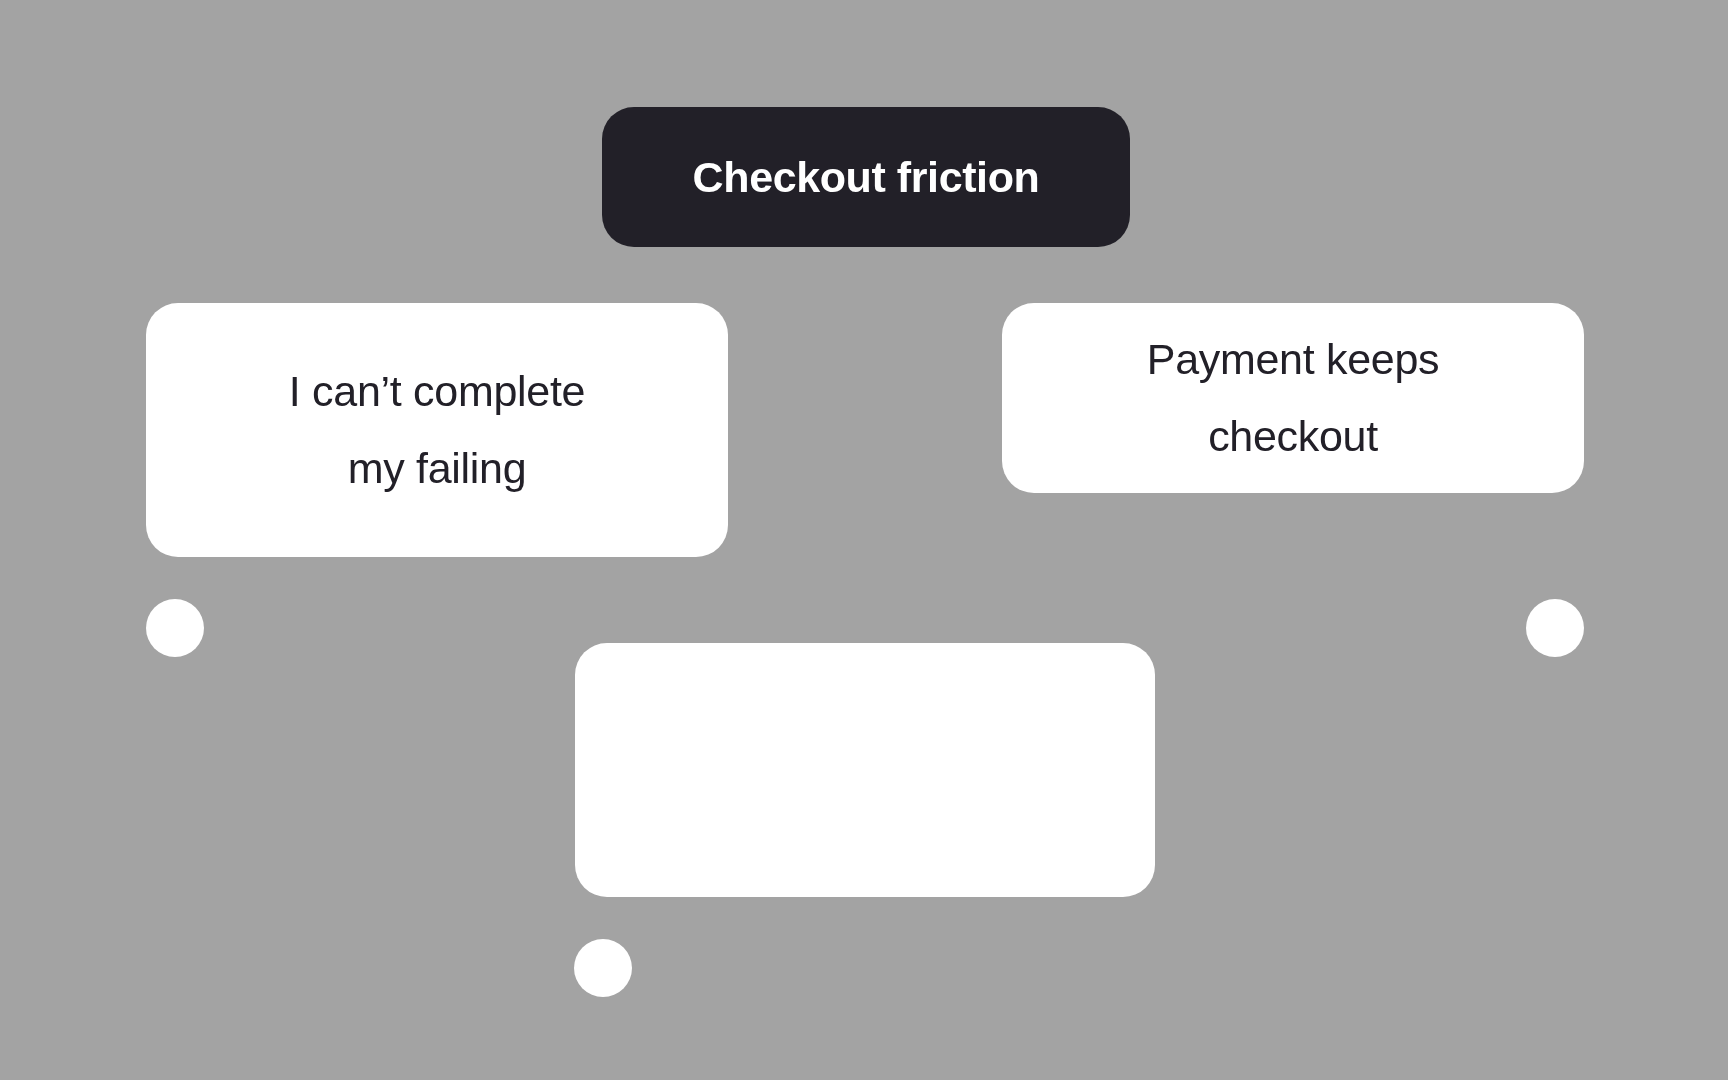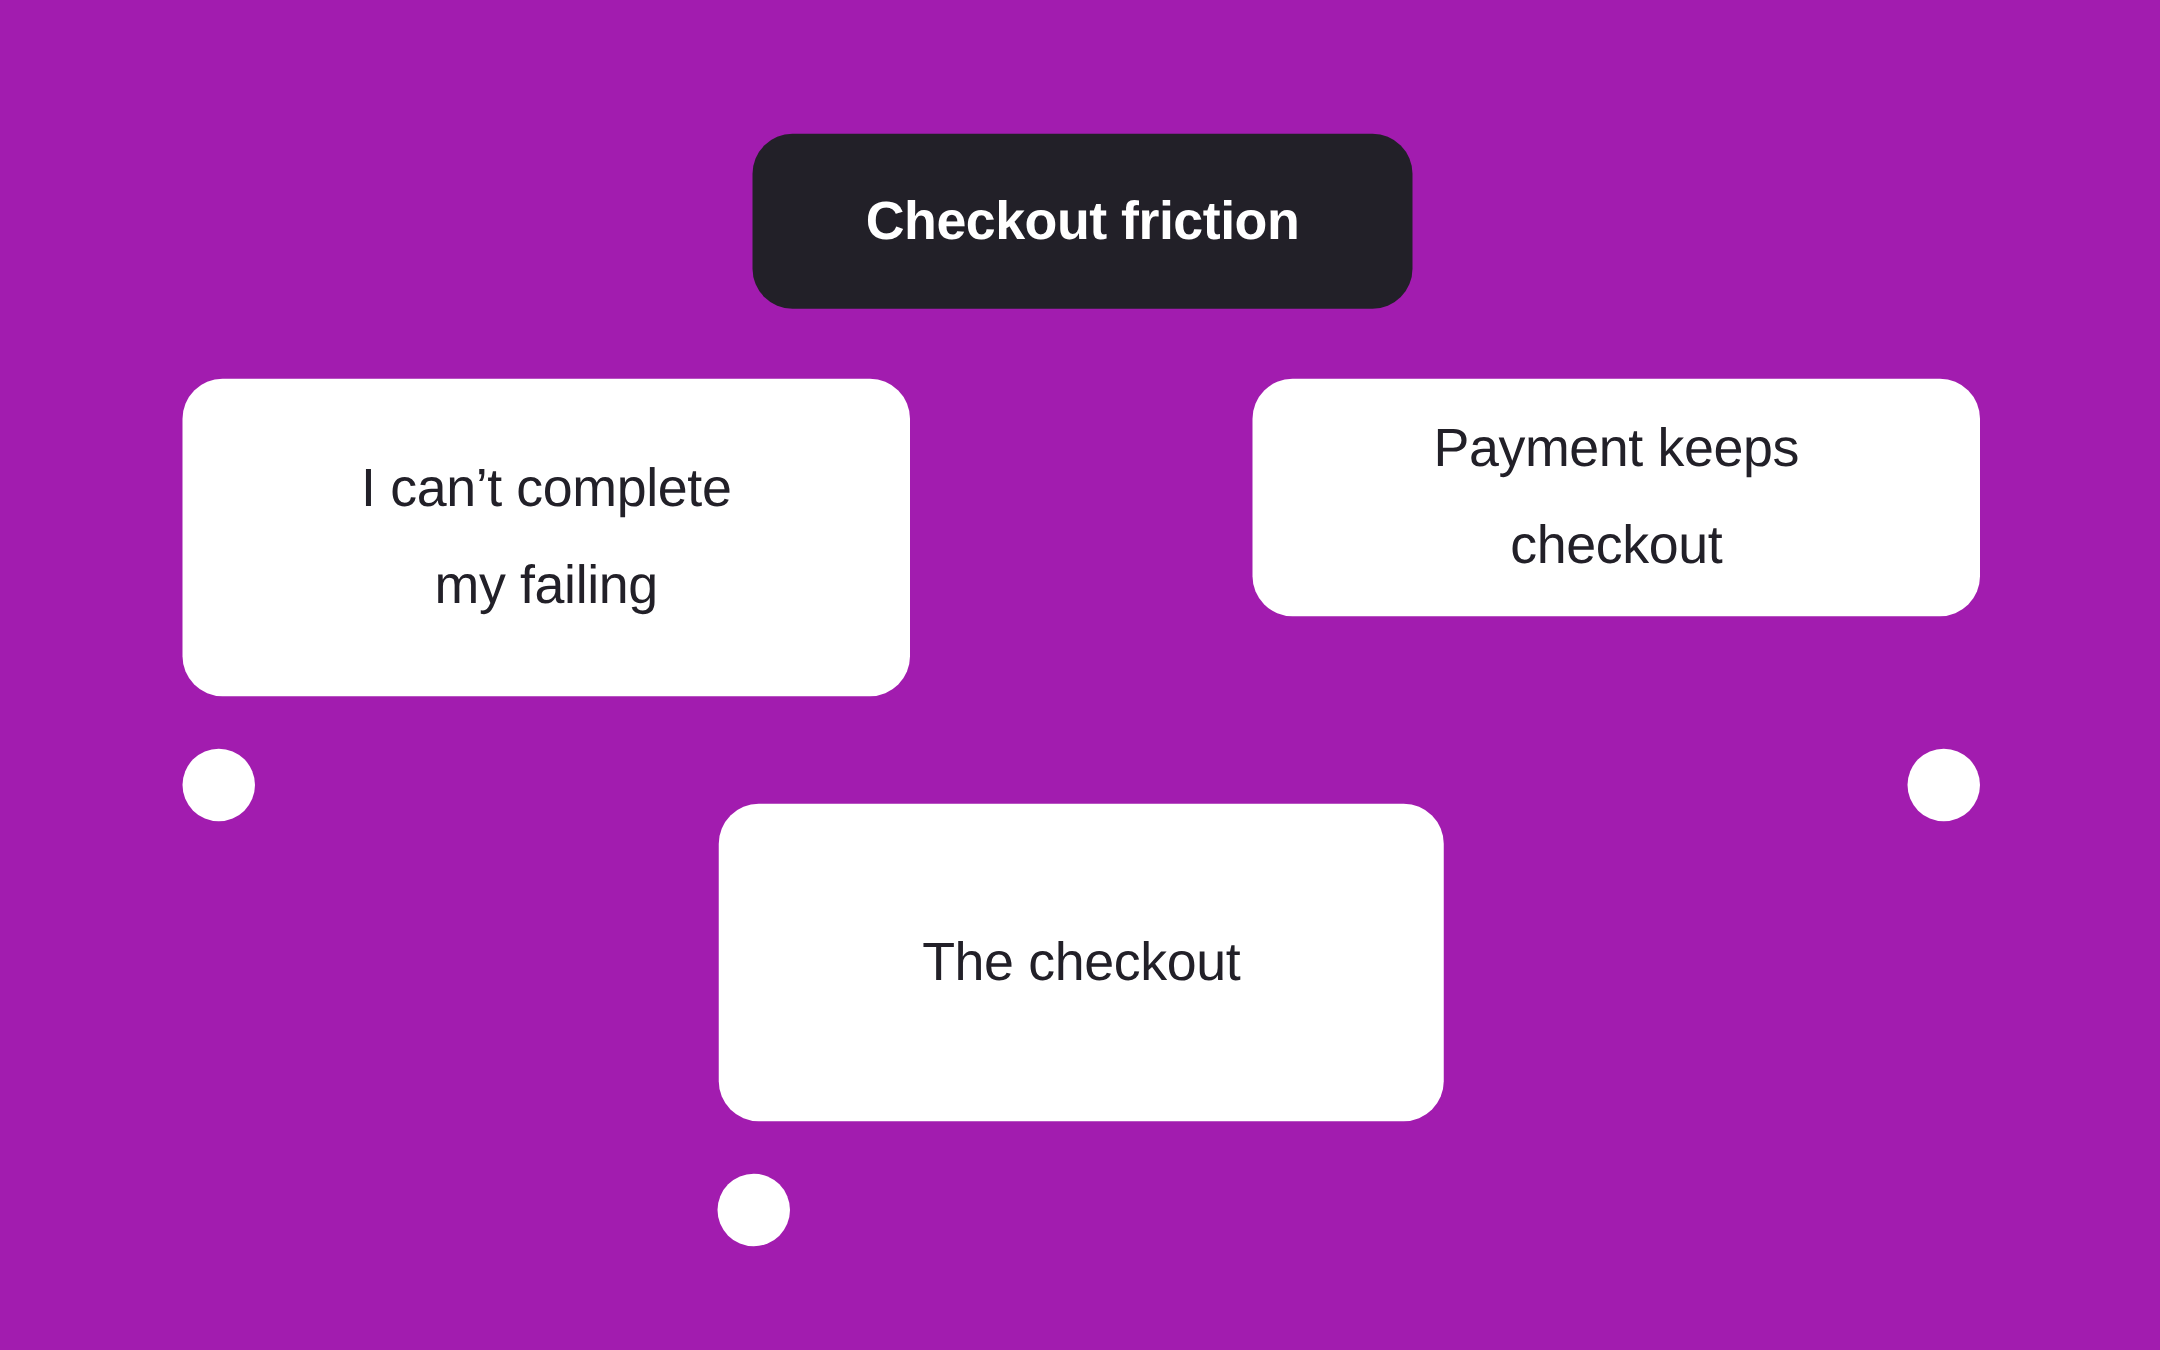--- a/index.html
+++ b/index.html
@@ -12,21 +12,21 @@
   body {
     background: #eae4fd;
     font-family: "Liberation Sans", sans-serif;
     -webkit-font-smoothing: antialiased;
   }
 
   #canvas {
     position: relative;
     width: 1728px;
     height: 1080px;
-    background: #a21caf;
+    background: #a3a3a3;
   }
 
   
   .root-node {
     position: absolute;
     left: 602px;
     top: 107px;
     width: 528px;
     height: 140px;
     background: #222028;
@@ -105,21 +105,21 @@
 
   <div class="card card-right">
     <span class="card-label">
       <span>Payment keeps</span><br>
       <span>checkout</span>
     </span>
   </div>
 
   <div class="card card-bottom">
     <span class="card-label">
-      <span>The checkout</span><br>
+      <br>
     </span>
   </div>
 
   <div class="handle handle-left"></div>
   <div class="handle handle-right"></div>
   <div class="handle handle-bottom"></div>
 
 </div>
 
 </body></html>

